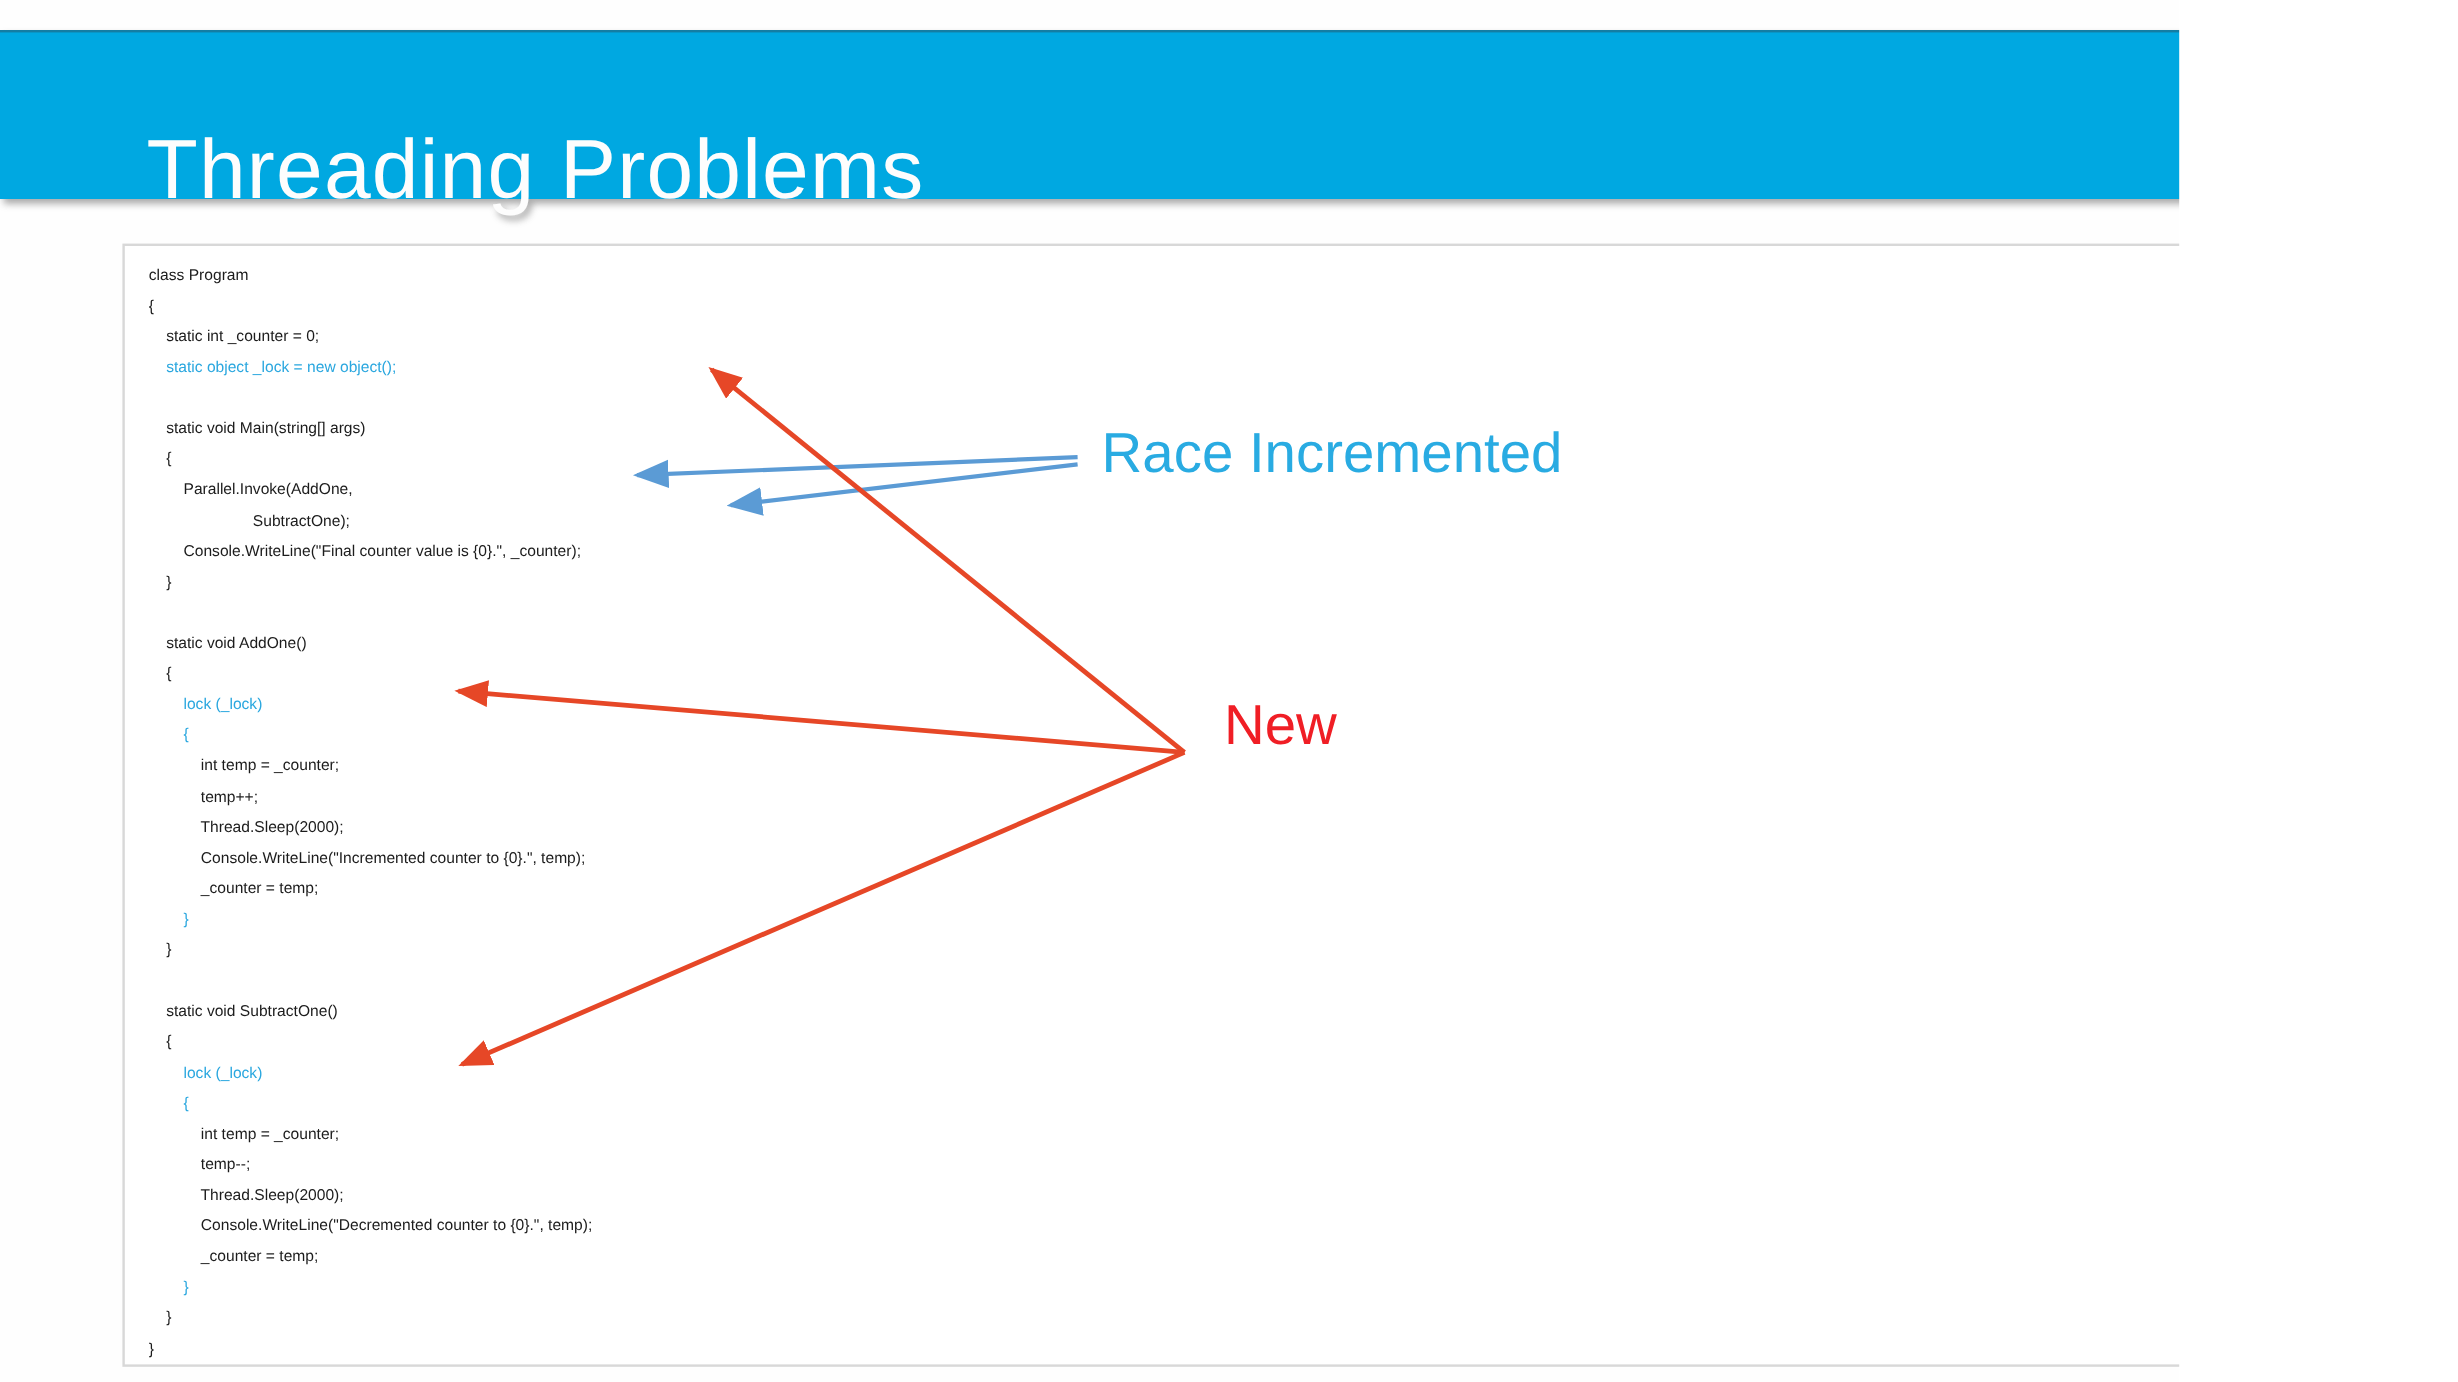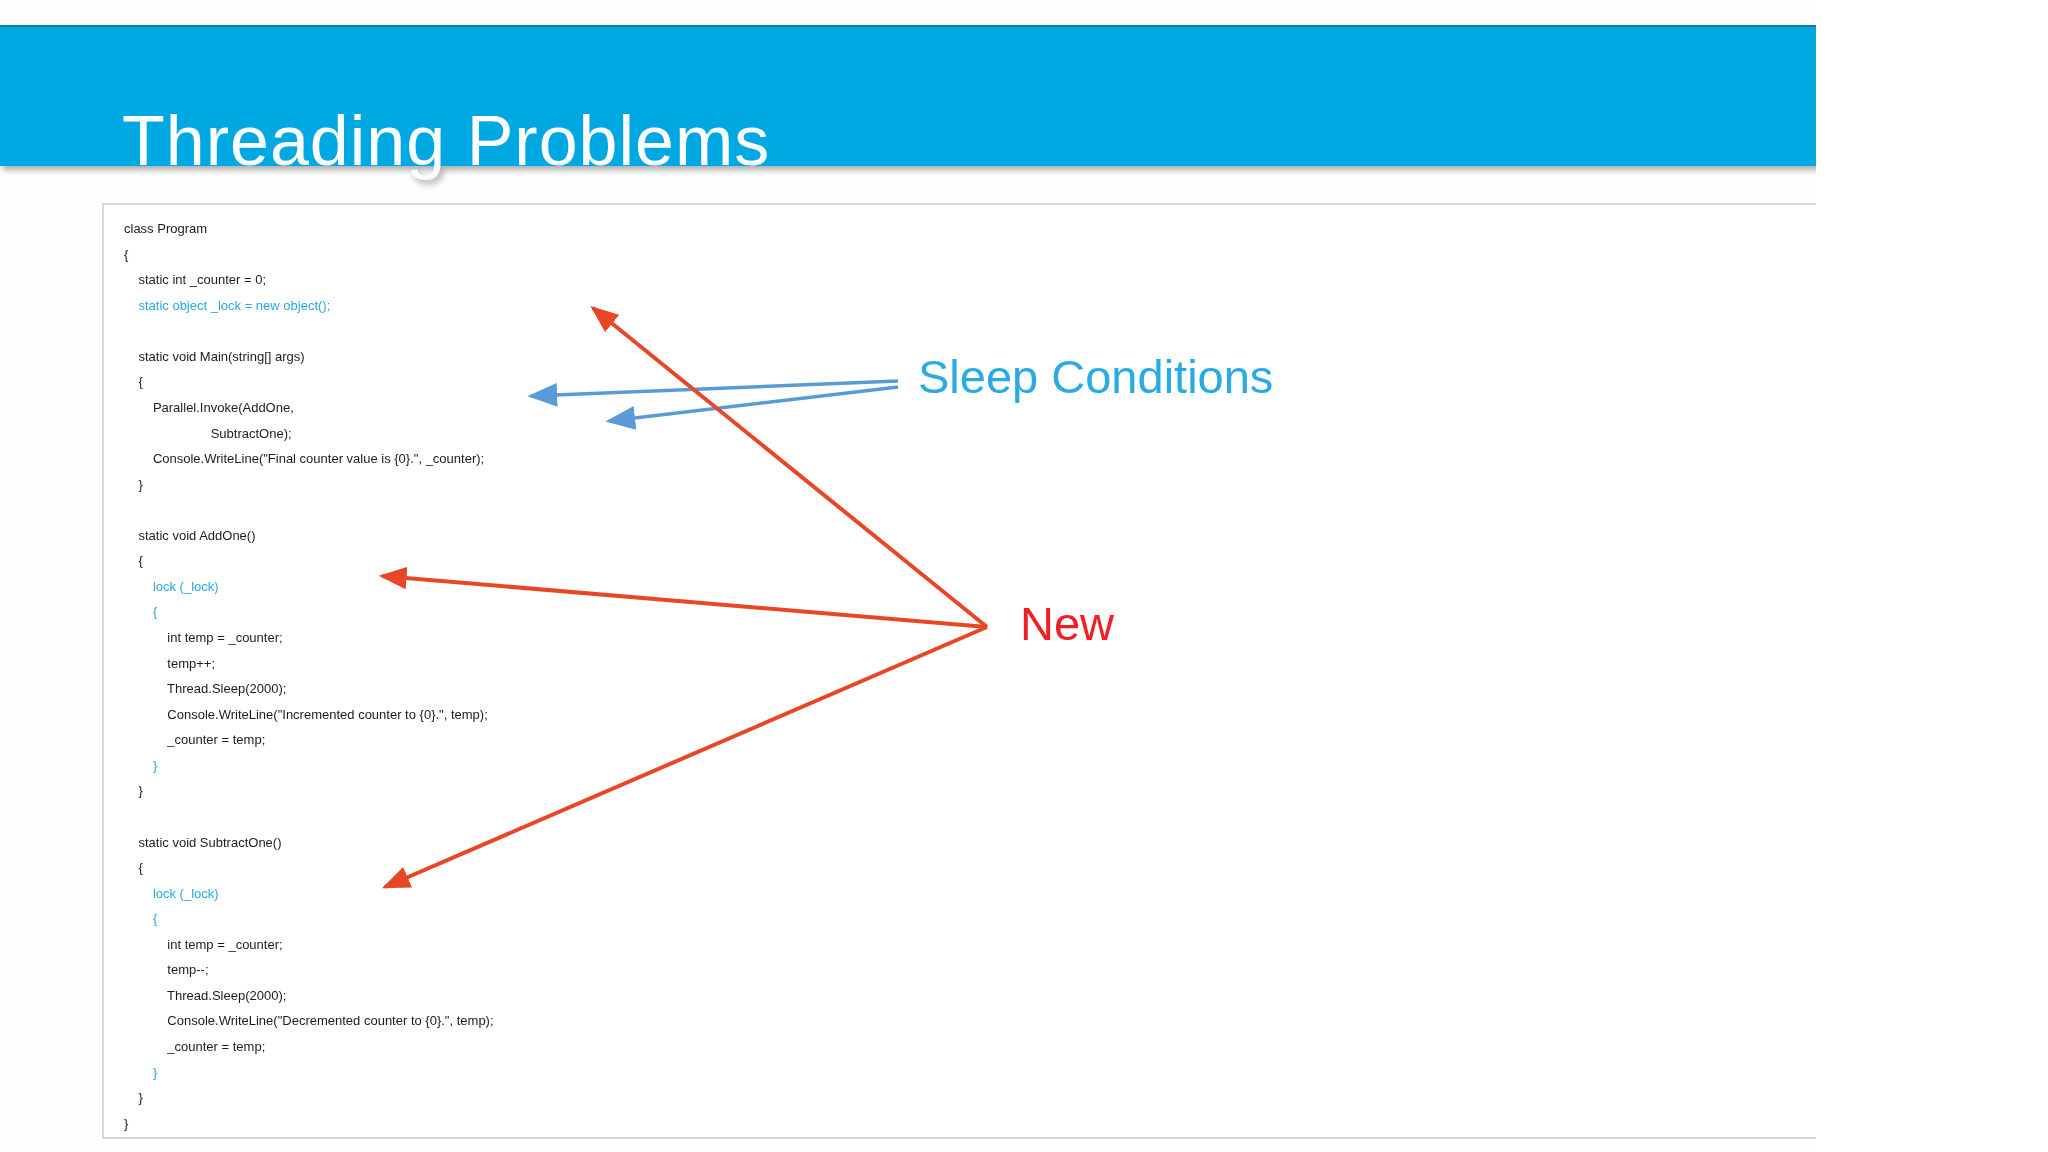--- a/index.html
+++ b/index.html
@@ -13,21 +13,21 @@
                   background:rgba(50,60,70,.4);}
   .title{position:absolute;left:122px;top:0;height:141px;line-height:138px;
          font-size:70px;font-weight:300;color:#fdfdfd;letter-spacing:1px;white-space:nowrap;}
   .code-box{position:absolute;left:102px;top:203px;width:1792px;height:936px;
             box-sizing:border-box;background:#fff;border:2px solid var(--box_border);}
   .code{margin:11px 0 0 20px;font-family:Liberation Sans, sans-serif;
         font-size:13px;line-height:25.57px;white-space:pre;color:var(--code_text);}
   .cl.hl{color:var(--code_keyword);}
   .anno-label{position:absolute;font-size:47px;font-weight:400;white-space:nowrap;}
   .label-race{left:918px;top:349px;color:var(--accent);}
-  .label-new{left:1020px;top:596px;color:var(--label_red);}
+  .label-new{left:1020px;top:576px;color:var(--label_red);}
   svg.overlay{position:absolute;left:0;top:0;width:2048px;height:1152px;pointer-events:none;}
   line.blue{stroke:var(--arrow_blue);stroke-width:3.5;}
   line.red{stroke:var(--arrow_red);stroke-width:4;}
   .mbp{fill:var(--arrow_blue);}
   .mrp{fill:var(--arrow_red);}
 </style>
 </head>
 <body>
 
 <div class="slide">
@@ -50,16 +50,16 @@
         <path class="mrp" d="M0,0 L10,4 L0,8 Z"></path>
       </marker>
     </defs>
   <line x1="898" y1="381" x2="531" y2="396" class="blue" marker-end="url(#mb)"></line>
       <line x1="898" y1="387" x2="609" y2="421" class="blue" marker-end="url(#mb)"></line>
       <line x1="987" y1="627" x2="593" y2="308" class="red" marker-end="url(#mr)"></line>
       <line x1="987" y1="627" x2="382" y2="576" class="red" marker-end="url(#mr)"></line>
       <line x1="987" y1="627" x2="385" y2="887" class="red" marker-end="url(#mr)"></line>
     </svg>
 
-  <div class="anno-label label-race">Sleep Conditions</div>
+  <div class="anno-label label-race">Race Incremented</div>
   <div class="anno-label label-new">New</div>
 
 </div>
 
 </body></html>

